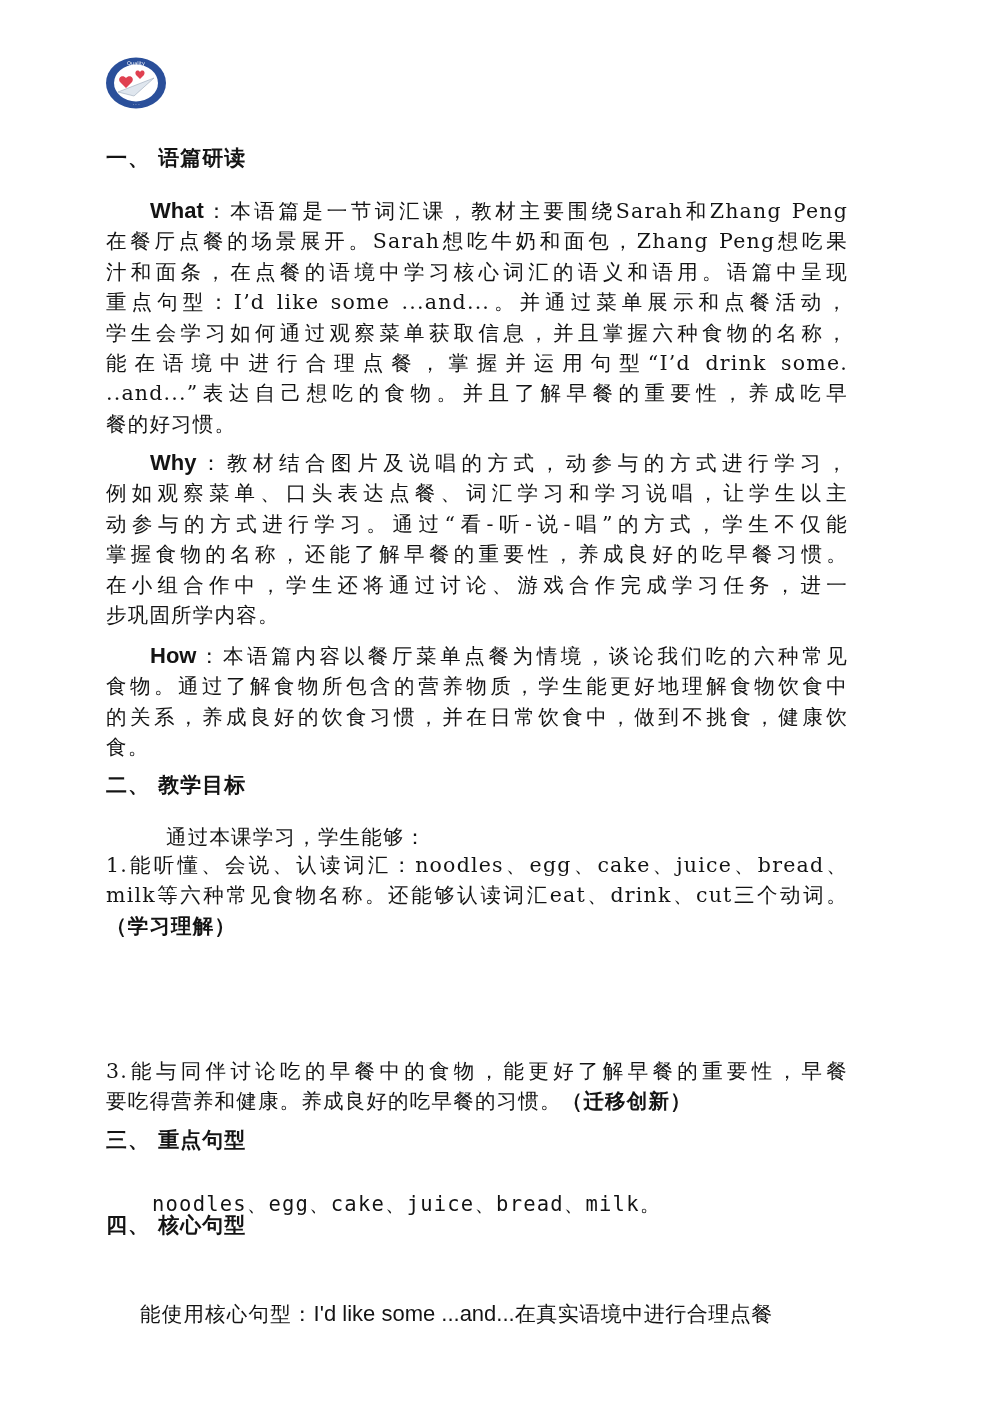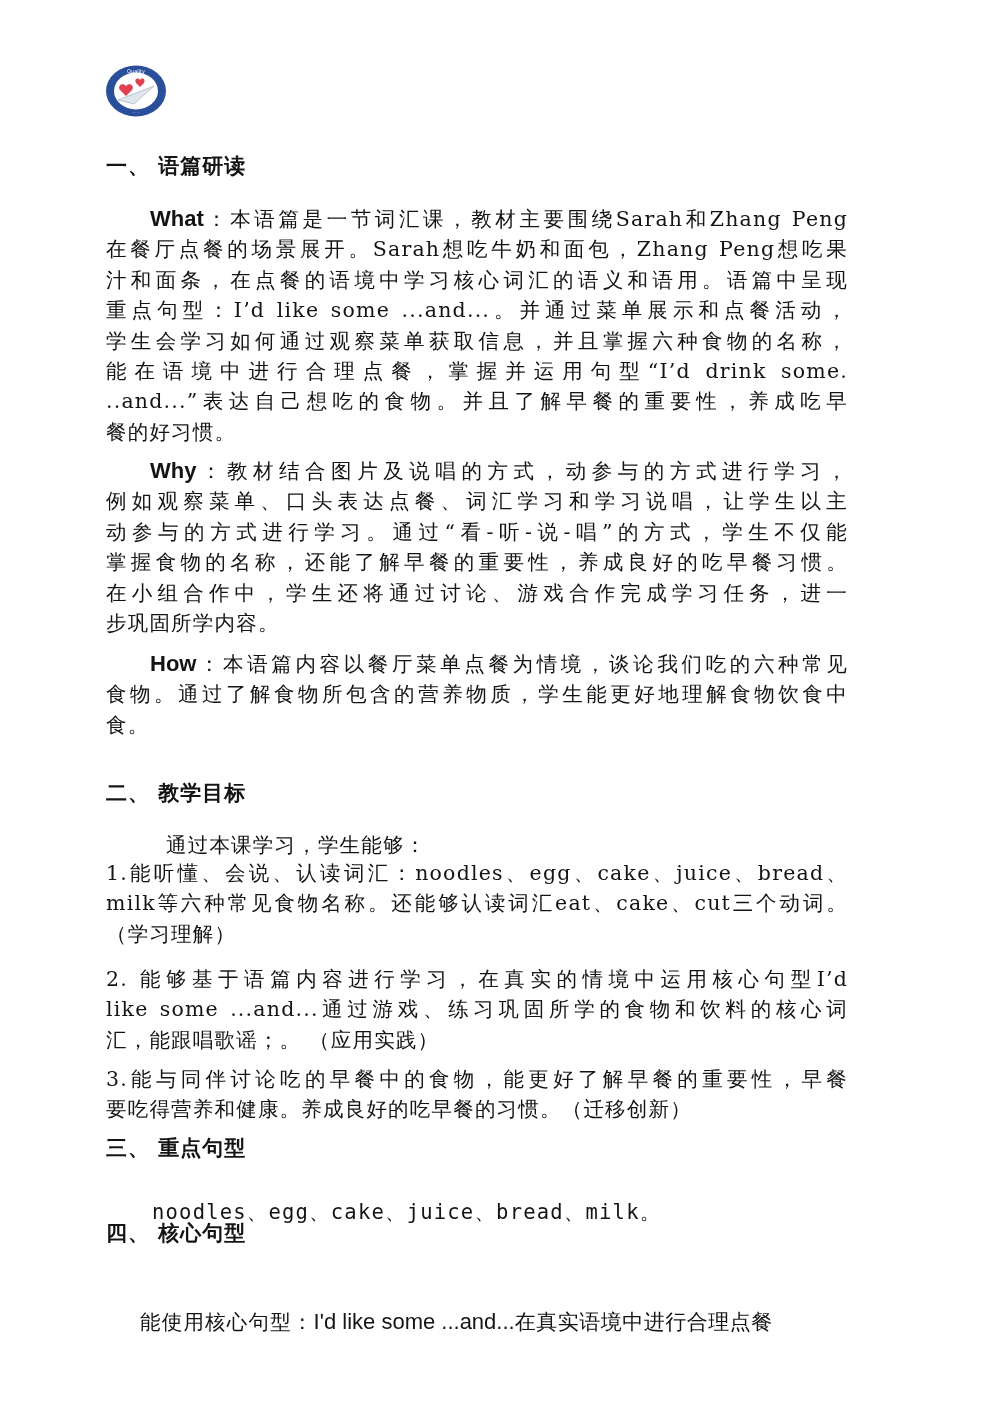--- a/index.html
+++ b/index.html
@@ -1,28 +1,28 @@
 <!DOCTYPE html>
 <html><head>
   <meta charset="utf-8">
   <style>
     html, body { margin: 0; padding: 0; background: #ffffff; }
     body { width: 1000px; height: 1413px; position: relative; overflow: hidden;
       font-family: "DejaVu Serif", serif; color: #141414; }
-    .page { position: absolute; left: 0; top: 16px; width: 1000px; height: 1225px; }
+    .page { position: absolute; left: 0; top: 8px; width: 1000px; height: 1225px; }
     .logo { position: absolute; left: 104px; top: 48px; width: 64px; height: 54px; }
     .h { position: absolute; left: 106px; font-family: "DejaVu Sans", sans-serif; font-weight: bold;
       font-size: 21px; letter-spacing: 1px; }
     .para { position: absolute; left: 106px; width: 742px; font-size: 20.5px; line-height: 30.4px;
       text-align: justify; letter-spacing: 1.2px; }
     .para .ln { display: block; white-space: nowrap; text-align-last: justify; }
     .para .ln.last { text-align-last: left; }
     .lead { font-family: "Liberation Sans", sans-serif; font-weight: bold; font-size: 22px; letter-spacing: 0; }
     .latin { font-family: "DejaVu Sans Mono", monospace; font-size: 19px; letter-spacing: 0.5px; }
-    .tag { font-family: "DejaVu Sans", sans-serif; font-weight: normal; }
+    .tag { font-family: "DejaVu Sans", sans-serif; font-weight: bold; }
     .plain { position: absolute; left: 106px; font-size: 20.5px; letter-spacing: 1.2px; white-space: nowrap; }
     .sentence-en { font-family: "Liberation Sans", sans-serif; font-size: 22px; letter-spacing: 0; }
     .sentence-cn2 { font-family: "DejaVu Sans", sans-serif; font-size: 21px; letter-spacing: 0.5px; }
   </style>
 </head>
 <body>
 
 <div class="page">
 
   <div class="logo">
@@ -55,38 +55,34 @@
     <span class="ln">例如观察菜单、口头表达点餐、词汇学习和学习说唱，让学生以主</span>
     <span class="ln">动参与的方式进行学习。通过“看-听-说-唱”的方式，学生不仅能</span>
     <span class="ln">掌握食物的名称，还能了解早餐的重要性，养成良好的吃早餐习惯。</span>
     <span class="ln">在小组合作中，学生还将通过讨论、游戏合作完成学习任务，进一</span>
     <span class="ln last">步巩固所学内容。</span>
   </div>
 
   <div class="para" style="top:633px;">
     <span class="ln" style="padding-left:44px;"><span class="lead">How</span><span>：本语篇内容以餐厅菜单点餐为情境，谈论我们吃的六种常见</span></span>
     <span class="ln">食物。通过了解食物所包含的营养物质，学生能更好地理解食物饮食中</span>
+    <span class="ln">的关系，养成良好的饮食习惯，并在日常饮食中，做到不挑食，健康饮</span>
     <span class="ln last">食。</span>
   </div>
 
   <div class="h" style="top:763px;">二、 教学目标</div>
 
   <div class="plain" style="top:815px; left:166px;">通过本课学习，学生能够：</div>
 
   <div class="para" style="top:842px;">
     <span class="ln">1.能听懂、会说、认读词汇：noodles、egg、cake、juice、bread、</span>
-    <span class="ln">milk等六种常见食物名称。还能够认读词汇eat、cake、cut三个动词。</span>
+    <span class="ln">milk等六种常见食物名称。还能够认读词汇eat、drink、cut三个动词。</span>
     <span class="ln last"><span class="tag">（学习理解）</span></span>
   </div>
 
-  <div class="para" style="top:948px;">
-    <span class="ln">2. 能够基于语篇内容进行学习，在真实的情境中运用核心句型I’d</span>
-    <span class="ln">like some ...and...通过游戏、练习巩固所学的食物和饮料的核心词</span>
-    <span class="ln last"><span>汇，能跟唱歌谣；。</span> <span class="tag">（应用实践）</span></span>
-  </div>
 
   <div class="para" style="top:1048px;">
     <span class="ln">3.能与同伴讨论吃的早餐中的食物，能更好了解早餐的重要性，早餐</span>
     <span class="ln last"><span>要吃得营养和健康。养成良好的吃早餐的习惯。</span><span class="tag">（迁移创新）</span></span>
   </div>
 
   <div class="h" style="top:1118px;">三、 重点句型</div>
   <div class="plain latin" style="top:1162px; left:152px;margin-top:20px;">noodles、egg、cake、juice、bread、milk。</div>
 
   <div class="h" style="top:1203px;">四、 核心句型</div>

